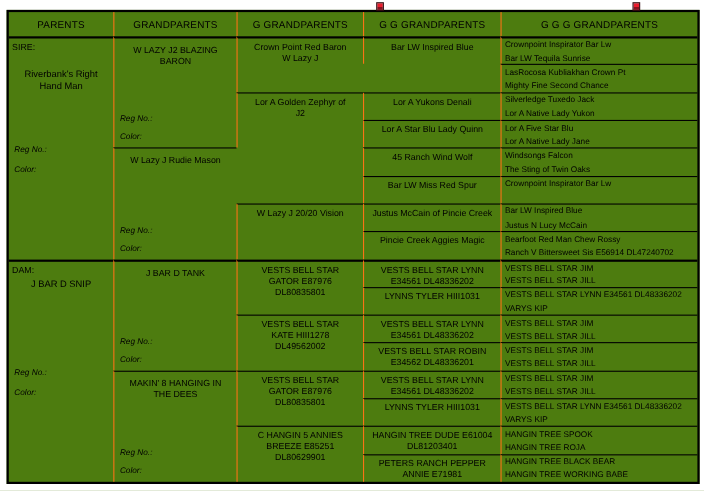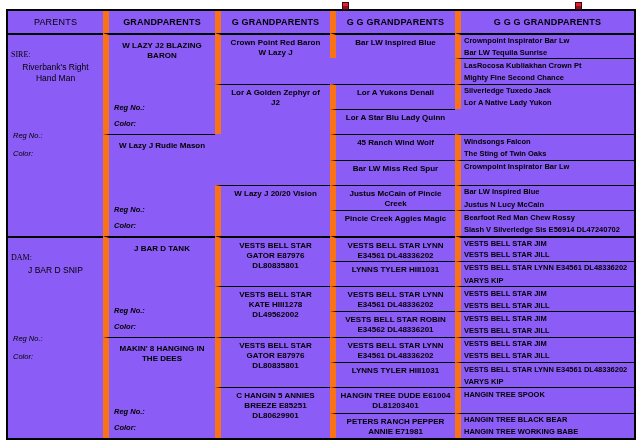--- a/index.html
+++ b/index.html
@@ -1,43 +1,43 @@
 <!DOCTYPE html>
 <html><head>
 <meta charset="utf-8">
 <style>
   * { box-sizing: border-box; margin: 0; padding: 0; }
   html,body { width:640px; height:446px; background:#fff; font-family:"Liberation Sans",sans-serif; color:#000; }
   body { position:relative; overflow:hidden; }
 
   .ped { position:absolute; left:6px; top:9px; width:630px; height:431px;
-         border:2px solid #000; background:#8b5cf6; display:grid;
+         border:2px solid #000; background:#4d7c0f; display:grid;
          grid-template-columns:95px 112px 115px 125px 1fr;
          grid-template-rows:22px repeat(32, 1fr); }
 
   .cell { position:relative; overflow:hidden; }
   .c1{grid-column:1} .c2{grid-column:2} .c3{grid-column:3} .c4{grid-column:4} .c5{grid-column:5}
-  .c2,.c3,.c4,.c5 { border-left:6px solid #f97316;font-weight:bold; }
+  .c2,.c3,.c4,.c5 { border-left:1px solid #f97316; }
   .bd { border-top:1px solid #000; }
   .bt2 { border-top-width:2px; }
 
   .hd { display:flex; align-items:center; justify-content:center;
         font-size:9px; letter-spacing:.2px; }
 
   .nm { white-space:pre-line; text-align:center; font-size:8px; line-height:10px; padding:3px 2px 0 2px; }
   .gpn { padding-top:6px;text-align:center; }
 
   .gl { height:50%; display:flex; align-items:center; font-size:7.5px;
         padding-left:3px; white-space:nowrap; }
 
   .lbl { position:absolute; left:5px; font-style:italic; font-size:7.5px; }
   .g-reg { bottom:22px; } .g-colr { bottom:6px; }
   .p-reg { top:96px; }   .p-colr { top:114px; }
 
-  .role { position:absolute; top:15px; left:3px; font-size:8px;font-family:Liberation Serif, serif; }
+  .role { position:absolute; top:3px; left:3px; font-size:8px; }
   .pname { font-size:8.5px; line-height:11px; }
 
   .pin { position:absolute; width:7px; height:8px; z-index:5;
          background:linear-gradient(180deg,#ec1c2d 0 55%, #8c1220 55% 100%);
          border:1px solid #30080c; }
 </style>
 </head>
 <body>
 
 <div class="pin" style="left:342px; top:2px;"></div>
@@ -53,21 +53,21 @@
 
   <div class="cell c1 bd bt2" style="grid-row:2/18">
     <div class="role">SIRE:</div>
     <div class="nm pname" style="margin-top:24px">Riverbank's Right
 Hand Man</div>
     <div class="lbl p-reg">Reg No.:</div>
     <div class="lbl p-colr">Color:</div>
   </div>
   <div class="cell c1 bd bt2" style="grid-row:18/34">
     <div class="role">DAM:</div>
-    <div class="nm pname" style="margin-top:24px">J BAR D SNIP</div>
+    <div class="nm pname" style="margin-top:12px">J BAR D SNIP</div>
     <div class="lbl p-reg">Reg No.:</div>
     <div class="lbl p-colr">Color:</div>
   </div>
 
   <div class="cell c2 bd bt2" style="grid-row:2/10">
     <div class="nm gpn">W LAZY J2 BLAZING
 BARON</div>
     <div class="lbl g-reg">Reg No.:</div>
     <div class="lbl g-colr">Color:</div>
   </div>
@@ -177,34 +177,38 @@
       <div class="gl">Bar LW Tequila Sunrise</div>
     </div>
   <div class="cell c5 bd" style="grid-row:4/6">
       <div class="gl">LasRocosa Kubliakhan Crown Pt</div>
       <div class="gl">Mighty Fine Second Chance</div>
     </div>
   <div class="cell c5 bd" style="grid-row:6/8">
       <div class="gl">Silverledge Tuxedo Jack</div>
       <div class="gl">Lor A Native Lady Yukon</div>
     </div>
+  <div class="cell c5 bd" style="grid-row:8/10">
+      <div class="gl">Lor A Five Star Blu</div>
+      <div class="gl">Lor A Native Lady Jane</div>
+    </div>
   <div class="cell c5 bd" style="grid-row:10/12">
       <div class="gl">Windsongs Falcon</div>
       <div class="gl">The Sting of Twin Oaks</div>
     </div>
   <div class="cell c5 bd" style="grid-row:12/14">
       <div class="gl">Crownpoint Inspirator Bar Lw</div>
     </div>
   <div class="cell c5 bd" style="grid-row:14/16">
       <div class="gl">Bar LW Inspired Blue</div>
       <div class="gl">Justus N Lucy McCain</div>
     </div>
   <div class="cell c5 bd" style="grid-row:16/18">
       <div class="gl">Bearfoot Red Man Chew Rossy</div>
-      <div class="gl">Slash V Silverledge Sis E56914 DL47240702</div>
+      <div class="gl">Ranch V Bittersweet Sis E56914 DL47240702</div>
     </div>
   <div class="cell c5 bd bt2" style="grid-row:18/20">
       <div class="gl">VESTS BELL STAR JIM</div>
       <div class="gl">VESTS BELL STAR JILL</div>
     </div>
   <div class="cell c5 bd" style="grid-row:20/22">
       <div class="gl">VESTS BELL STAR LYNN E34561  DL48336202</div>
       <div class="gl">VARYS KIP</div>
     </div>
   <div class="cell c5 bd" style="grid-row:22/24">
@@ -218,19 +222,20 @@
   <div class="cell c5 bd" style="grid-row:26/28">
       <div class="gl">VESTS BELL STAR JIM</div>
       <div class="gl">VESTS BELL STAR JILL</div>
     </div>
   <div class="cell c5 bd" style="grid-row:28/30">
       <div class="gl">VESTS BELL STAR LYNN E34561  DL48336202</div>
       <div class="gl">VARYS KIP</div>
     </div>
   <div class="cell c5 bd" style="grid-row:30/32">
       <div class="gl">HANGIN TREE SPOOK</div>
+      <div class="gl">HANGIN TREE ROJA</div>
     </div>
   <div class="cell c5 bd" style="grid-row:32/34">
       <div class="gl">HANGIN TREE BLACK BEAR</div>
       <div class="gl">HANGIN TREE WORKING BABE</div>
     </div>
 
 </div>
 
 </body></html>

